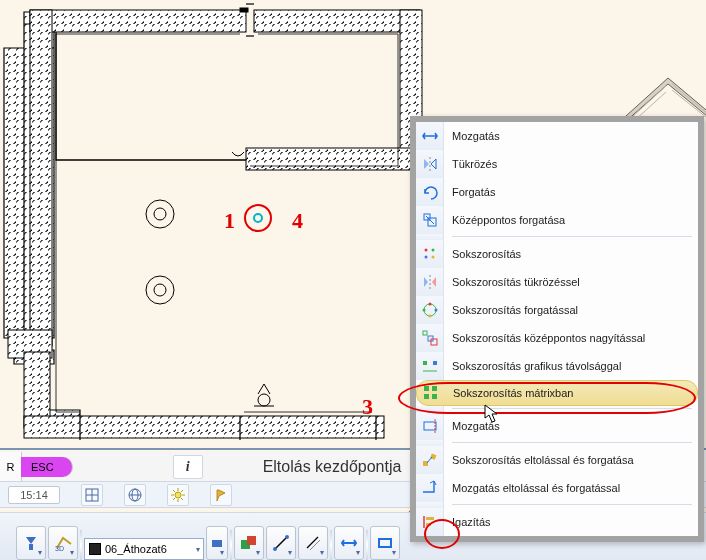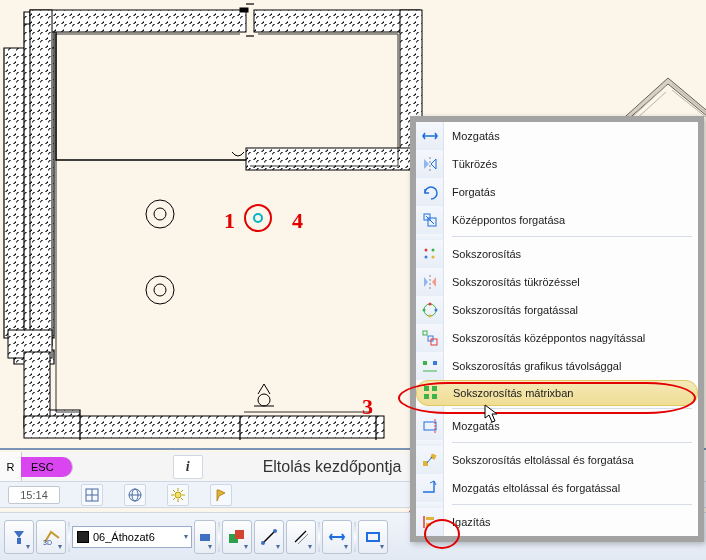--- a/index.html
+++ b/index.html
@@ -138,22 +138,22 @@
   
   .toolbar-bottom {
     position: absolute;
     left: 0;
     top: 512px;
     width: 706px;
     height: 48px;
     background: linear-gradient(#f0f4fb, #e2e9f3);
     border-top: 1px solid #cfd7e2;
     display: flex;
-    align-items: center;
-    padding: 0 4px;
+    align-items: flex-end;
+    padding: 0 16px;
     gap: 2px;
   }
   .tb-btn {
     height: 34px;
     min-width: 30px;
     background: linear-gradient(#fdfdfd, #e9eef6);
     border: 1px solid #b8c3d4;
     border-radius: 3px;
     display: flex;
     align-items: center;

